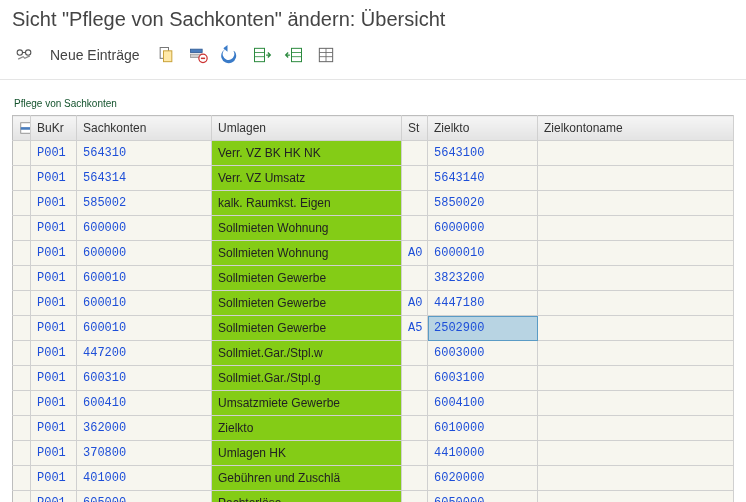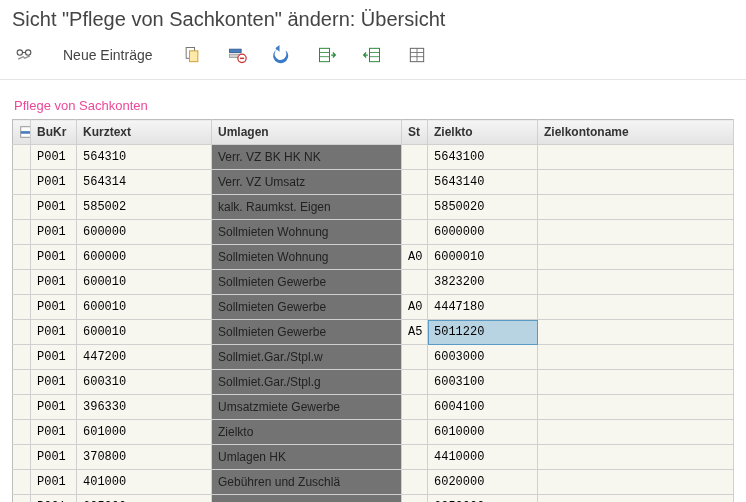--- a/index.html
+++ b/index.html
@@ -1,28 +1,28 @@
 <!DOCTYPE html>
 <html><head>
 <meta charset="utf-8">
 <style>
 html,body{margin:0;padding:0;font-family:Arial,Helvetica,sans-serif;font-size:12px;background:#fff;color:#333}
 .page-title{font-size:20px;font-weight:400;color:#444;padding:8px 12px 6px 12px}
-.toolbar{display:flex;align-items:center;gap:17px;padding:6px 12px 12px 10px;border-bottom:1px solid #e5e5e5}
+.toolbar{display:flex;align-items:center;gap:4px;padding:6px 12px 12px 10px;border-bottom:1px solid #e5e5e5}
 .toolbar .btn{display:flex;align-items:center;justify-content:center;width:28px;height:24px;cursor:pointer}
 .toolbar .btn-text{font-size:14px;color:#444;padding:0 8px;cursor:pointer}
 .toolbar svg{width:20px;height:20px}
 .panel{margin:14px 12px 0 12px}
-.panel-title{font-size:13px;color:#ec4899;padding:4px 2px 6px 2px}
+.panel-title{font-size:10px;color:#14532d;padding:4px 2px 6px 2px}
 .grid{border-top:1px solid #bdbdbd;border-left:1px solid #bdbdbd;width:100%;border-collapse:collapse;table-layout:fixed}
 .grid th,.grid td{border-right:1px solid #d0d0d0;border-bottom:1px solid #d0d0d0;padding:3px 6px;text-align:left;white-space:nowrap;overflow:hidden;height:18px;font-size:12px}
-.grid th{background:linear-gradient(#f5f5f5,#e3e3e3);font-weight:700;color:#333}
+.grid th{background:linear-gradient(#f5f5f5,#e3e3e3);font-weight:400;color:#333}
 .grid td{background:#f7f6ef;color:#222}
-.grid td.mono{font-family:"Courier New",monospace;color:#000000}
-.grid td.kurz{background:#737373}
+.grid td.mono{font-family:"Courier New",monospace;color:#1d4ed8}
+.grid td.kurz{background:#84cc16}
 .grid td.sel{background:#b8d4e3;outline:1px solid #5a9bc5;outline-offset:-1px}
 .col-mark{width:18px}
 .col-bukr{width:46px}
 .col-sach{width:135px}
 .col-kurz{width:190px}
 .col-st{width:26px}
 .col-ziel{width:110px}
 .col-zname{width:auto}
 .mark-icon{display:inline-block;width:14px;height:14px;vertical-align:middle}
 </style>
@@ -96,21 +96,21 @@
     </colgroup>
     <thead>
       <tr>
         <th>
           <svg class="mark-icon" viewBox="0 0 16 16">
               <rect x="2" y="2" width="12" height="12" fill="#fff" stroke="#888"></rect>
               <rect x="2" y="7" width="12" height="3" fill="#4a7dbd"></rect>
             </svg>
         </th>
         <th>BuKr</th>
-        <th>Kurztext</th>
+        <th>Sachkonten</th>
         <th>Umlagen</th>
         <th>St</th>
         <th>Zielkto</th>
         <th>Zielkontoname</th>
       </tr>
     </thead>
     <tbody id="grid-body">
         <tr>
           <td></td>
           <td class="mono">P001</td>
@@ -173,21 +173,21 @@
           <td class="mono">A0</td>
           <td class="mono">4447180</td>
           <td></td>
         </tr>
         <tr>
           <td></td>
           <td class="mono">P001</td>
           <td class="mono">600010</td>
           <td class="kurz">Sollmieten Gewerbe</td>
           <td class="mono">A5</td>
-          <td class="mono sel">5011220</td>
+          <td class="mono sel">2502900</td>
           <td></td>
         </tr>
         <tr>
           <td></td>
           <td class="mono">P001</td>
           <td class="mono">447200</td>
           <td class="kurz">Sollmiet.Gar./Stpl.w</td>
           <td class="mono"></td>
           <td class="mono">6003000</td>
           <td></td>
@@ -197,30 +197,30 @@
           <td class="mono">P001</td>
           <td class="mono">600310</td>
           <td class="kurz">Sollmiet.Gar./Stpl.g</td>
           <td class="mono"></td>
           <td class="mono">6003100</td>
           <td></td>
         </tr>
         <tr>
           <td></td>
           <td class="mono">P001</td>
-          <td class="mono">396330</td>
+          <td class="mono">600410</td>
           <td class="kurz">Umsatzmiete Gewerbe</td>
           <td class="mono"></td>
           <td class="mono">6004100</td>
           <td></td>
         </tr>
         <tr>
           <td></td>
           <td class="mono">P001</td>
-          <td class="mono">601000</td>
+          <td class="mono">362000</td>
           <td class="kurz">Zielkto</td>
           <td class="mono"></td>
           <td class="mono">6010000</td>
           <td></td>
         </tr>
         <tr>
           <td></td>
           <td class="mono">P001</td>
           <td class="mono">370800</td>
           <td class="kurz">Umlagen HK</td>

